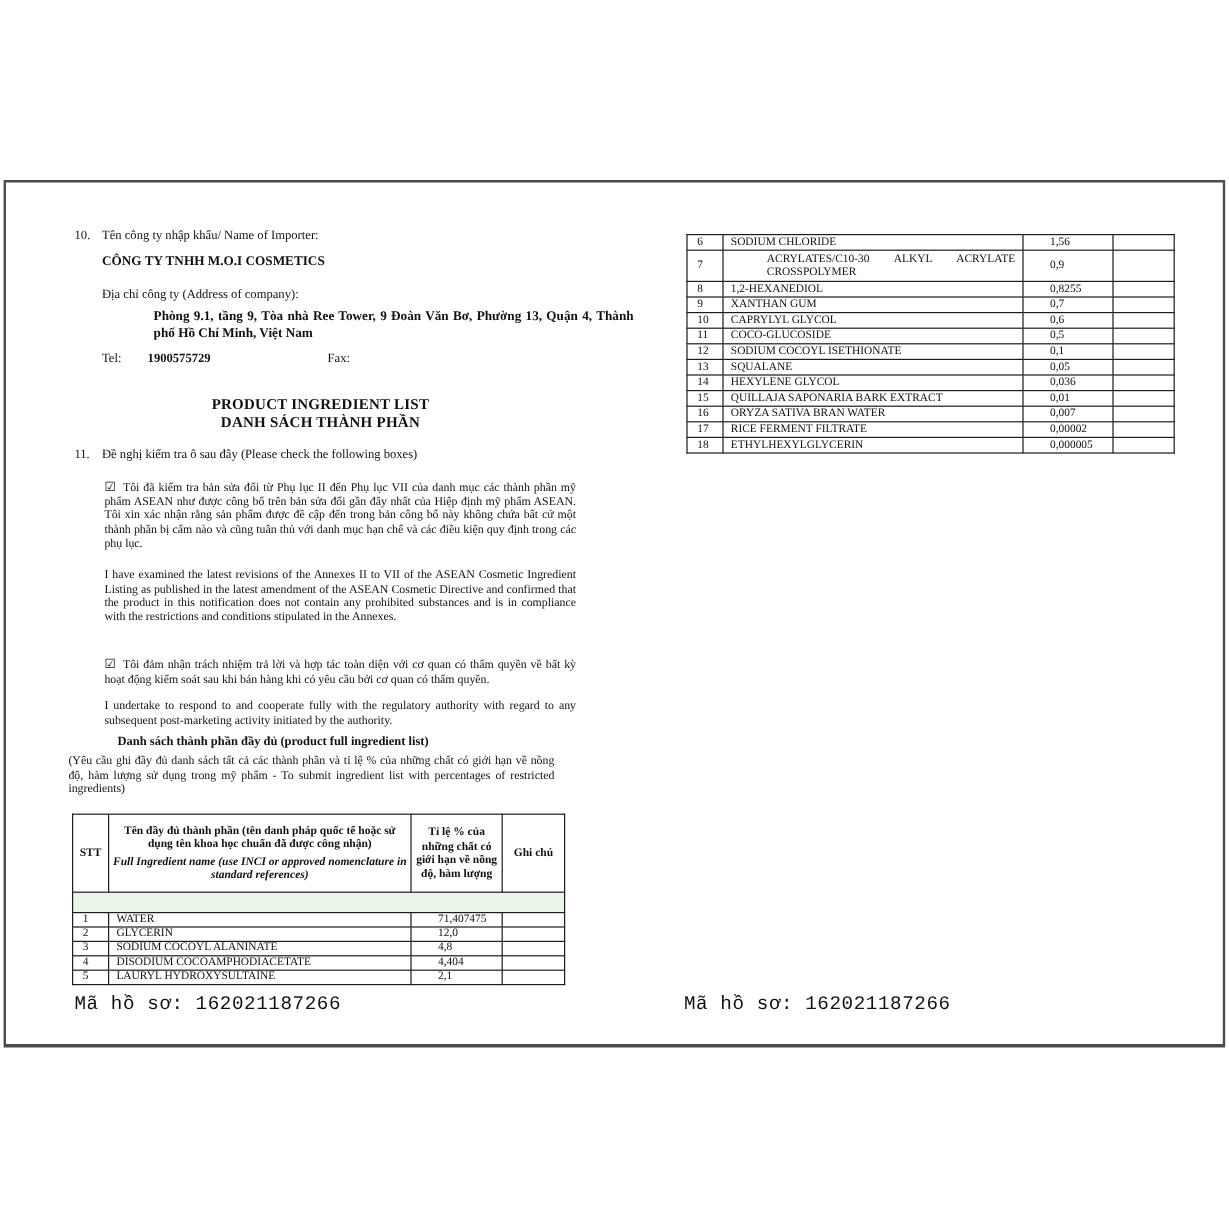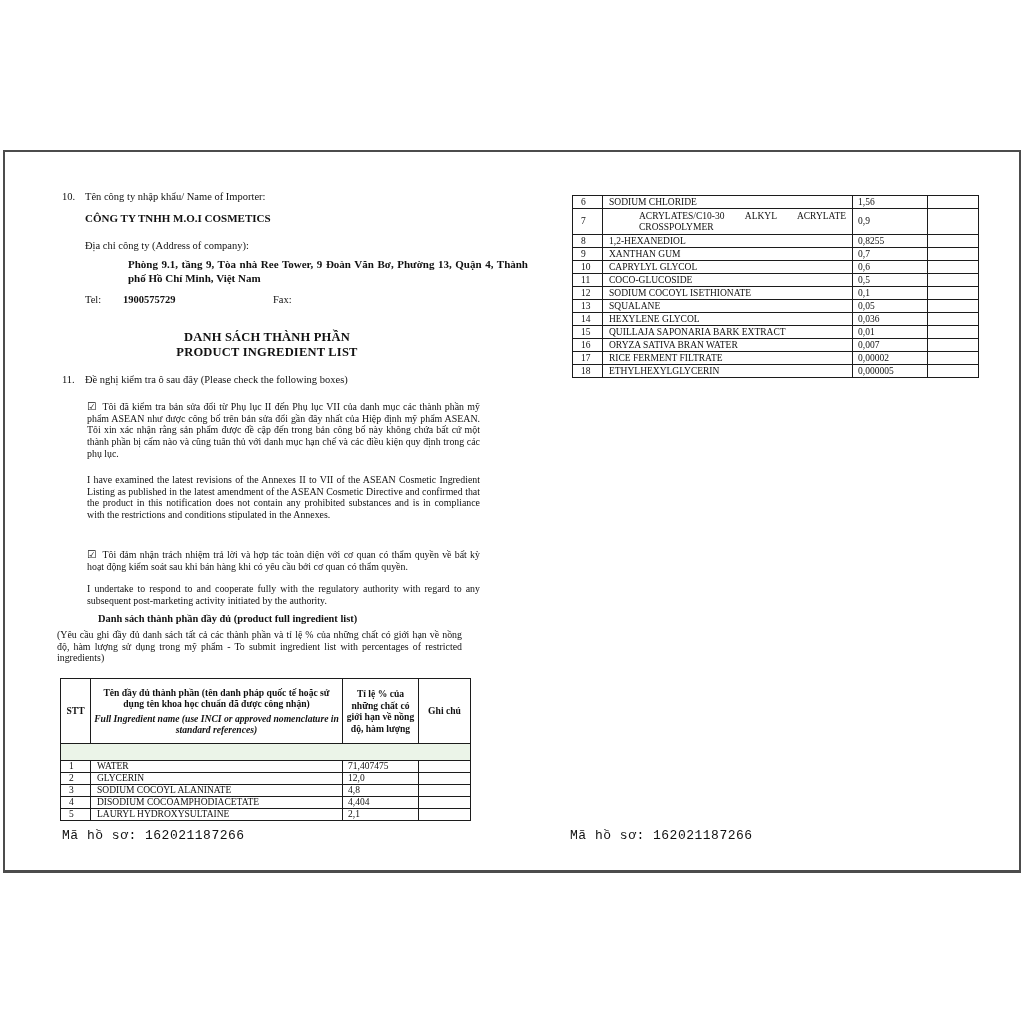--- a/index.html
+++ b/index.html
@@ -23,47 +23,47 @@
   .para{font-size:9.9px;line-height:11.7px;text-align:justify;}
   .checkbox{font-size:10.5px;font-family:"DejaVu Sans",sans-serif;margin-right:6px;}
   .sec-heading{font-size:10.4px;font-weight:bold;}
   table{border-collapse:collapse;table-layout:fixed;}
   td{border:1px solid #1c1c1c;font-size:9.5px;line-height:10.5px;overflow:hidden;
      padding:0 0 0 6px;vertical-align:middle;box-sizing:border-box;}
   .ing-table tr{height:12px;}
   .ing-table-r tr{height:13px;}
   .ing-table-r tr.dbl{height:26px;}
   td.stt{padding-left:8px;}
-  td.pct{padding-left:5px;}
+  td.pct{padding-left:22px;}
   td.note{padding:0;}
   td.hdr{font-weight:bold;text-align:center;padding:2px 3px;line-height:11.5px;font-size:9.6px;margin-top:30px;}
   td.hdr .it{font-style:italic;display:block;margin-top:3px;}
   tr.spacer-row{height:17px;}
   tr.spacer-row td{background:#ebf4e8;padding:0;}
   td.justify{text-align:justify;padding-right:6px;padding-left:36px;}
-  .mono{font-family:"Liberation Mono","DejaVu Sans Mono",monospace;font-size:13px;letter-spacing:.5px;}
+  .mono{font-family:"Liberation Mono","DejaVu Sans Mono",monospace;font-size:16px;letter-spacing:.5px;}
 </style>
 </head>
 <body>
 
 <div class="page">
 
   <span class="abs num-label" style="left:57px;top:39px;">10.</span>
   <span class="abs num-label" style="left:80px;top:39px;">Tên công ty nhập khẩu/ Name of Importer:</span>
   <span class="abs company" style="left:80px;top:60px;">CÔNG TY TNHH M.O.I COSMETICS</span>
   <span class="abs num-label" style="left:80px;top:88px;">Địa chỉ công ty (Address of company):</span>
   <div class="abs address" style="left:80px;top:106px;width:400px;margin-left:43px;">Phòng 9.1, tầng 9, Tòa nhà Ree Tower, 9 Đoàn Văn Bơ, Phường 13, Quận 4, Thành phố Hồ Chí Minh, Việt Nam</div>
 
   <span class="abs num-label" style="left:80px;top:142px;">Tel:</span>
   <span class="abs num-label bold" style="left:118px;top:142px;">1900575729</span>
   <span class="abs num-label" style="left:268px;top:142px;">Fax:</span>
 
   <div class="abs title-block" style="left:52px;top:178px;width:420px;">
+    <div>PRODUCT INGREDIENT LIST</div>
     <div>DANH SÁCH THÀNH PHẦN</div>
-    <div>PRODUCT INGREDIENT LIST</div>
   </div>
 
   <span class="abs num-label" style="left:57px;top:222px;">11.</span>
   <span class="abs num-label" style="left:80px;top:222px;">Đề nghị kiểm tra ô sau đây (Please check the following boxes)</span>
 
   <div class="abs para" style="left:82px;top:249px;width:393px;">
     <span class="checkbox">☑</span><span>Tôi đã kiểm tra bản sửa đổi từ Phụ lục II đến Phụ lục VII của danh mục các thành phần mỹ phẩm ASEAN như được công bố trên bản sửa đổi gần đây nhất của Hiệp định mỹ phẩm ASEAN. Tôi xin xác nhận rằng sản phẩm được đề cập đến trong bản công bố này không chứa bất cứ một thành phần bị cấm nào và cũng tuân thủ với danh mục hạn chế và các điều kiện quy định trong các phụ lục.</span>
   </div>
   <div class="abs para" style="left:82px;top:322px;width:393px;">I have examined the latest revisions of the Annexes II to VII of the ASEAN Cosmetic Ingredient Listing as published in the latest amendment of the ASEAN Cosmetic Directive and confirmed that the product in this notification does not contain any prohibited substances and is in compliance with the restrictions and conditions stipulated in the Annexes.</div>
   <div class="abs para" style="left:82px;top:397px;width:393px;">

